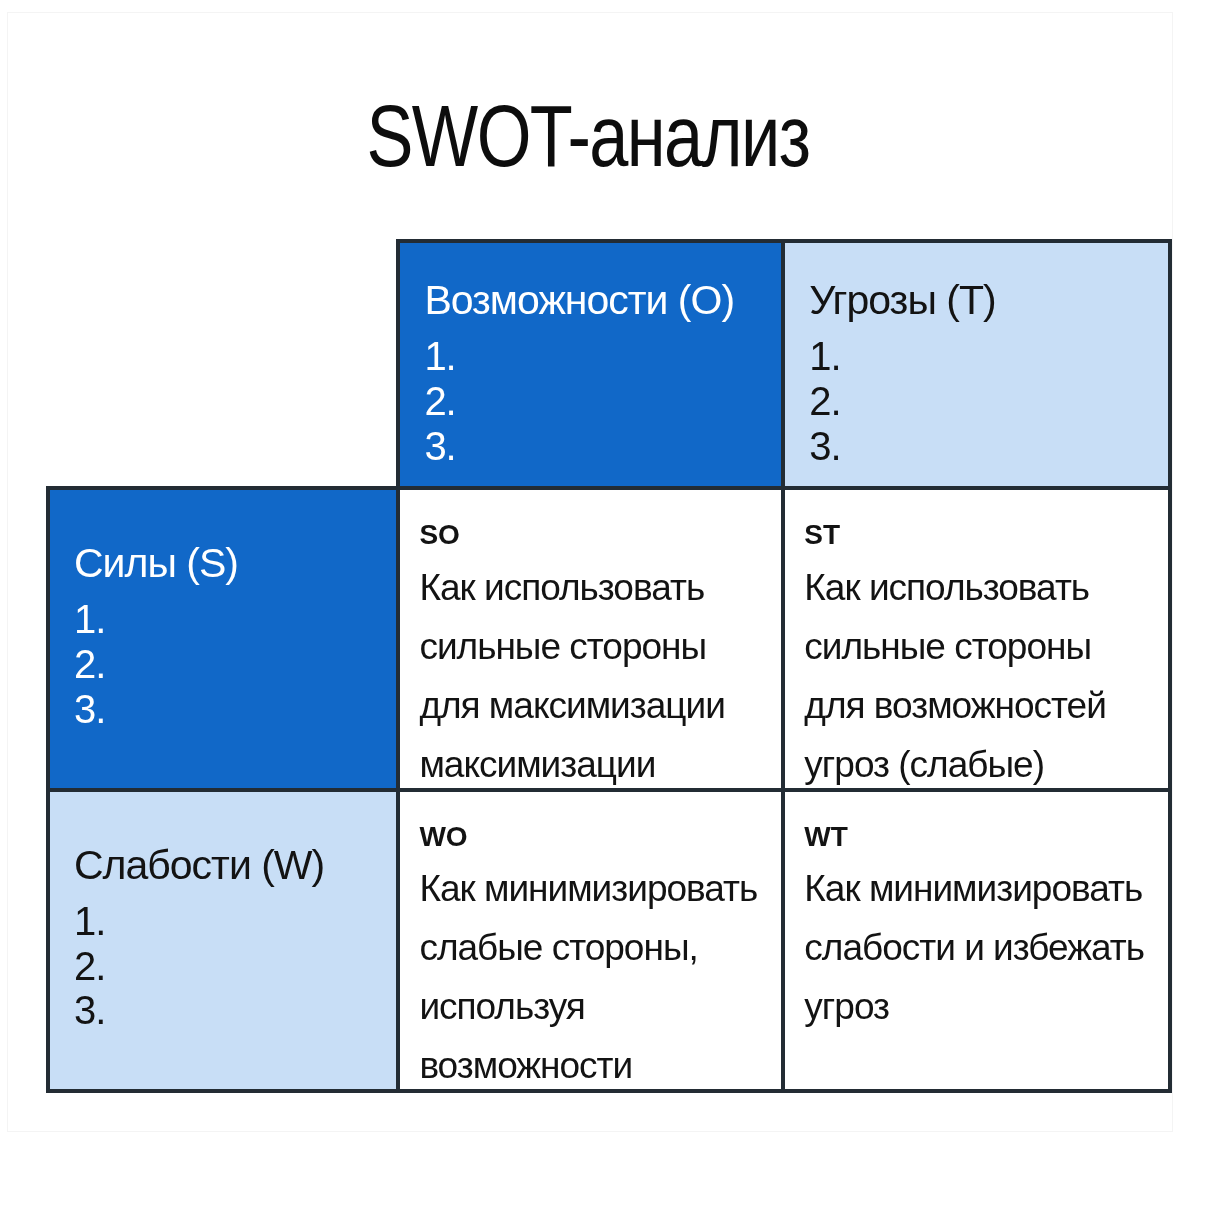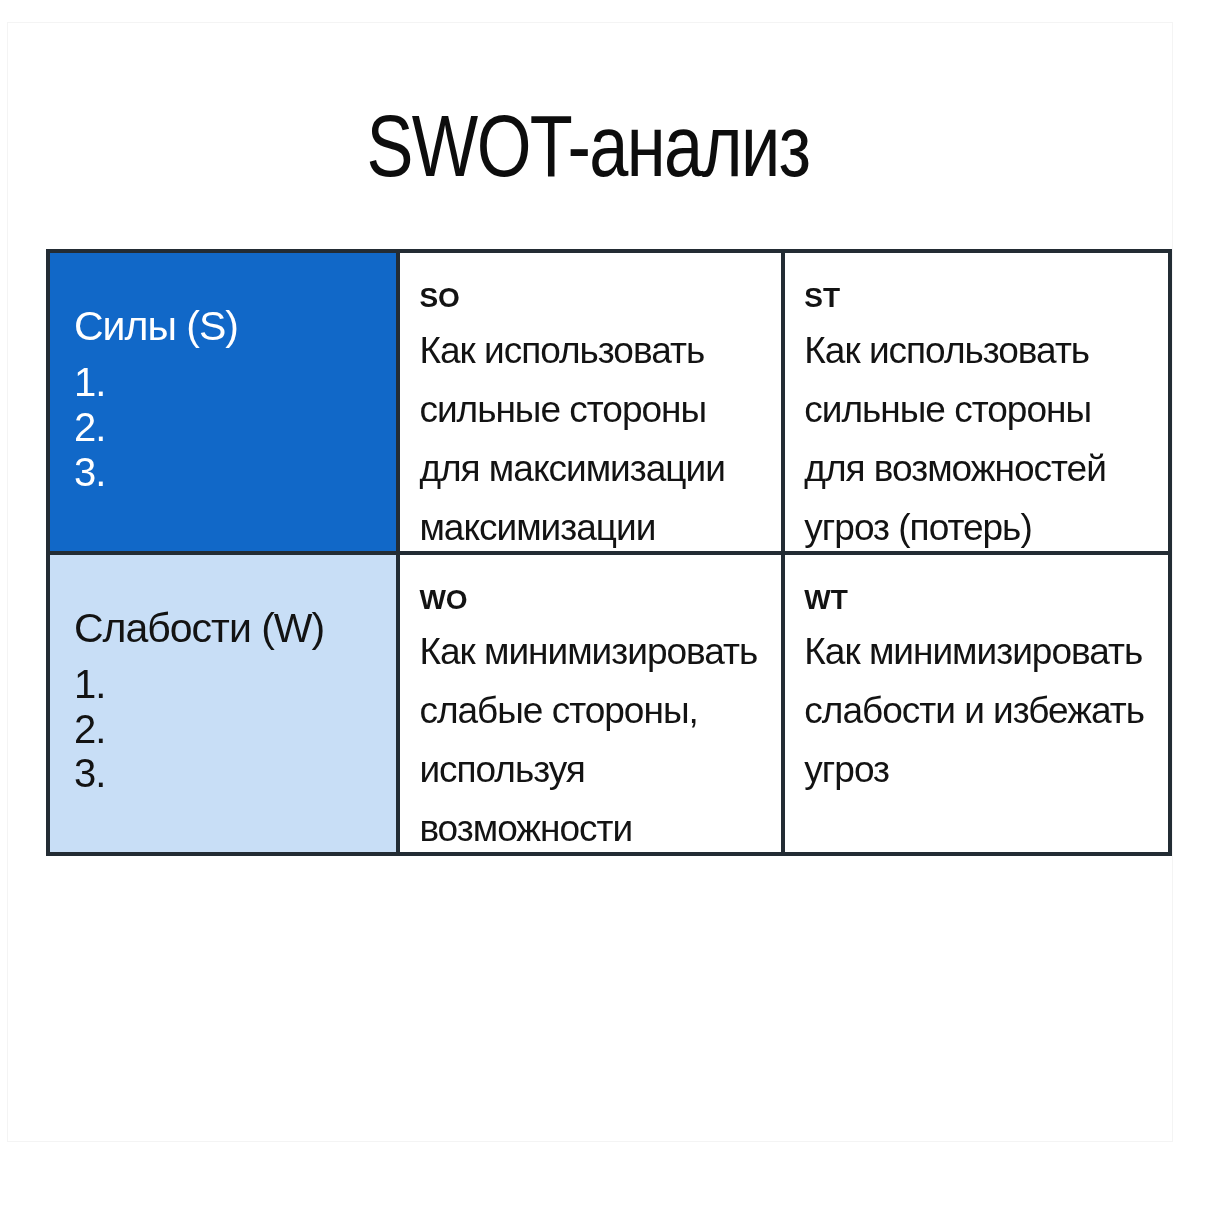--- a/index.html
+++ b/index.html
@@ -11,21 +11,21 @@
     height: 1209px;
     background: #ffffff;
     font-family: "Liberation Sans", "DejaVu Sans", sans-serif;
     position: relative;
     overflow: hidden;
     color: #111;
   }
   .slide {
     position: absolute;
     left: 8px;
-    top: 23px;
+    top: 13px;
     width: 1164px;
     height: 1118px;
     background: #ffffff;
     box-shadow: 0 0 0 1px #f4f4f4;
   }
   .title {
     position: absolute;
     top: 72px;
     left: 0;
     width: 1160px;
@@ -105,20 +105,37 @@
   <h1 class="title">SWOT-анализ</h1>
 
   <table class="swot">
     <colgroup>
         <col class="c1">
         <col class="c2">
         <col class="c3">
       </colgroup>
 
     <tbody>
+        <tr class="r1">
+      <td class="corner"></td>
+
+      <td class="dark top">
+        <div class="hdr-label">Возможности (O)</div>
+        <div class="hdr-item">1.</div>
+        <div class="hdr-item">2.</div>
+        <div class="hdr-item">3.</div>
+      </td>
+
+      <td class="light top">
+        <div class="hdr-label">Угрозы (T)</div>
+        <div class="hdr-item">1.</div>
+        <div class="hdr-item">2.</div>
+        <div class="hdr-item">3.</div>
+      </td>
+    </tr>
 
     <tr class="r2">
       <td class="dark side">
         <div class="hdr-label">Силы (S)</div>
         <div class="hdr-item">1.</div>
         <div class="hdr-item">2.</div>
         <div class="hdr-item">3.</div>
       </td>
 
       <td class="body">
@@ -127,21 +144,21 @@
         <div class="bline">сильные стороны</div>
         <div class="bline">для максимизации</div>
         <div class="bline">максимизации</div>
       </td>
 
       <td class="body">
         <div class="code">ST</div>
         <div class="bline">Как использовать</div>
         <div class="bline">сильные стороны</div>
         <div class="bline">для возможностей</div>
-        <div class="bline">угроз (потерь)</div>
+        <div class="bline">угроз (слабые)</div>
       </td>
     </tr>
 
     <tr class="r3">
       <td class="light side">
         <div class="hdr-label">Слабости (W)</div>
         <div class="hdr-item">1.</div>
         <div class="hdr-item">2.</div>
         <div class="hdr-item">3.</div>
       </td>

